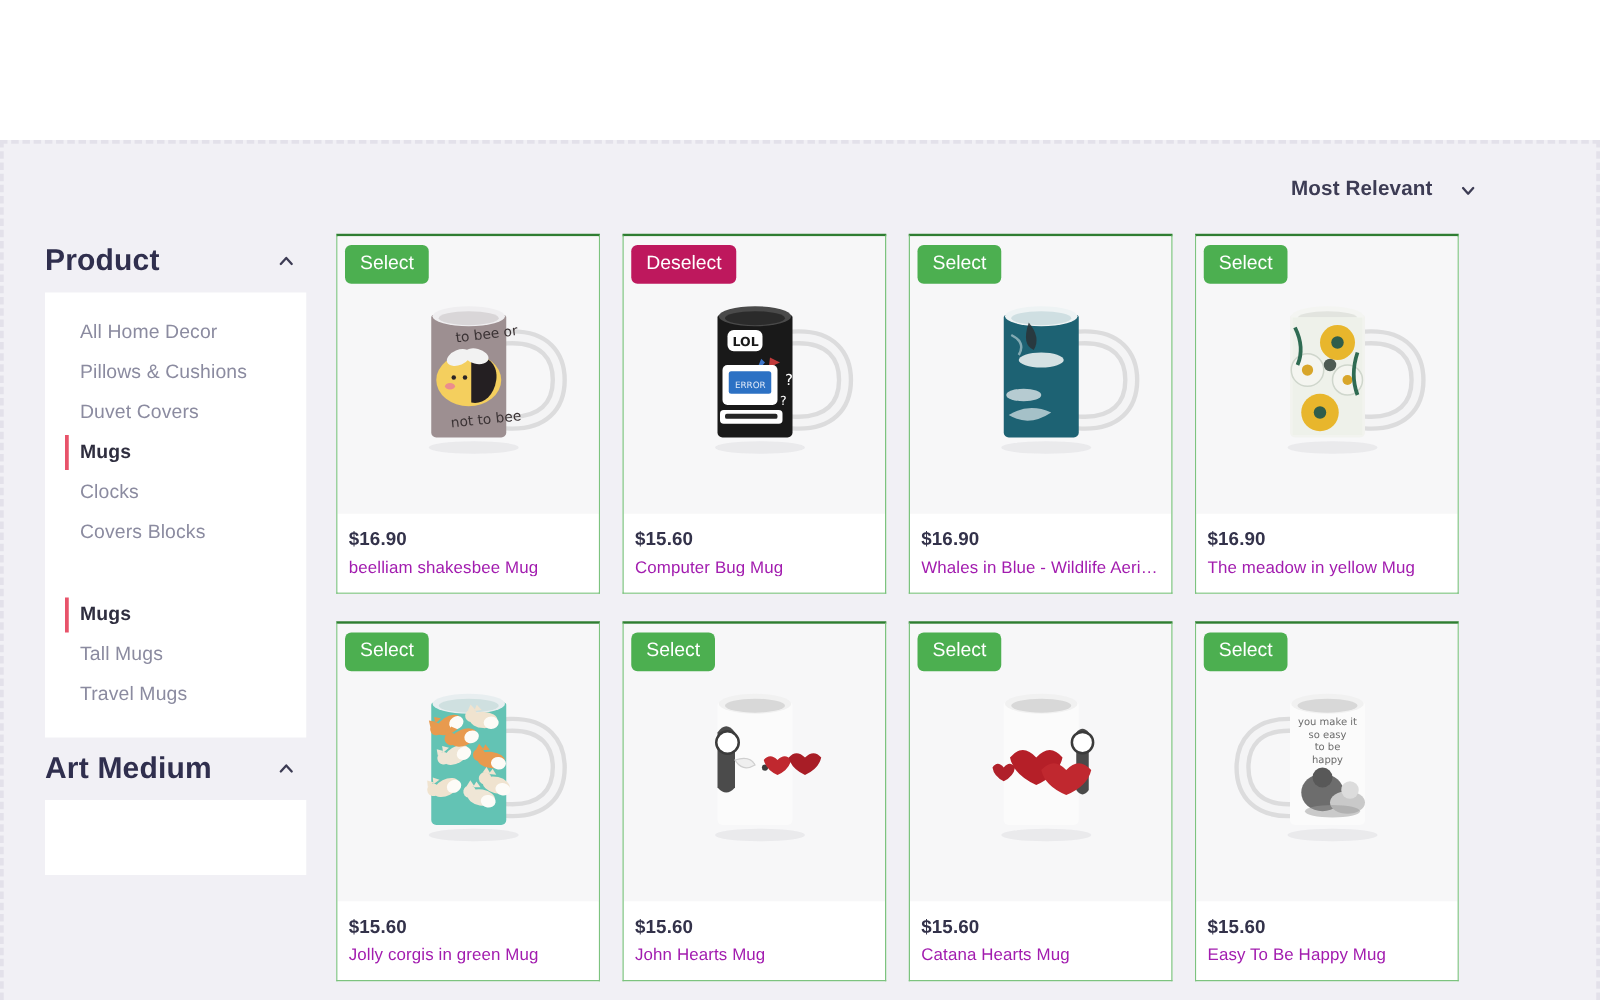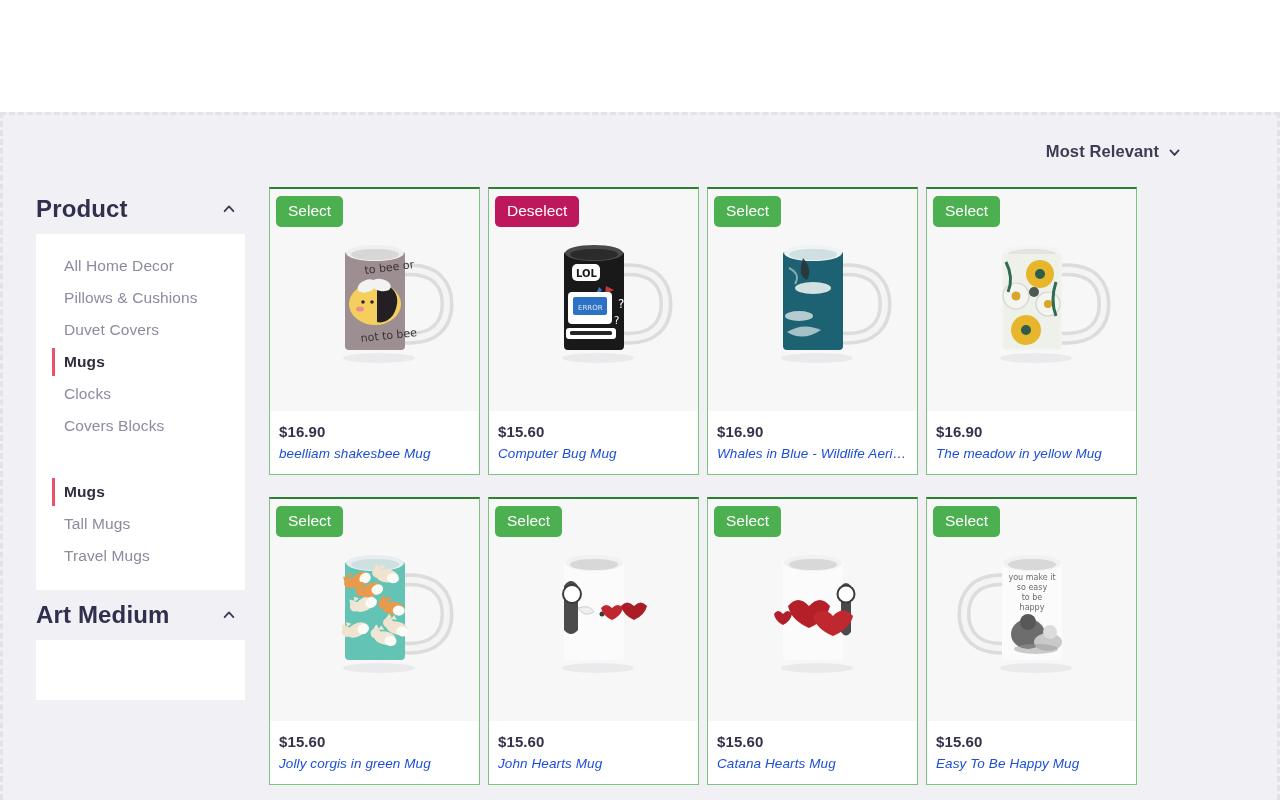--- a/index.html
+++ b/index.html
@@ -33,21 +33,21 @@
     overflow: hidden;
   }
 
   
   .sortbar {
     position: absolute;
     right: 96px;
     top: 27px;
     display: flex;
     align-items: center;
-    gap: 9px;
+    gap: 22px;
     cursor: pointer;
   }
   .sortbar .sort-label {
     font-size: 16.5px;
     font-weight: 700;
     color: #3d3c54;
     letter-spacing: .1px;
   }
   .chev-down {
     width: 13px; height: 13px;
@@ -121,21 +121,21 @@
   }
 
   
   .grid {
     position: absolute;
     left: 266px;
     top: 72px;
     width: 920px;
     display: grid;
     grid-template-columns: repeat(4, 211px);
-    gap: 22px 8px;
+    gap: 22px 18px;
   }
 
   .card {
     position: relative;
     background: #ffffff;
     border: 1px solid #7dc37f;
     border-top: 2px solid #2f7d32;
     display: flex;
     flex-direction: column;
     cursor: pointer;
@@ -175,26 +175,25 @@
   }
   .price {
     font-size: 15px;
     font-weight: 700;
     color: #33324a;
     margin-bottom: 6px;
     letter-spacing: .1px;
   }
   .pname {
     font-size: 13.5px;
-    color: #1d4ed8;
+    color: #a21caf;
     white-space: nowrap;
     overflow: hidden;
     text-overflow: ellipsis;
     letter-spacing: .1px;
-    font-style: italic;
   }
 
   
   .mug-wrap { width: 176px; height: 176px; position: relative; }
   .mug-wrap svg { display: block; width: 100%; height: 100%; }
 </style>
 </head>
 <body>
 
 <div id="page">

